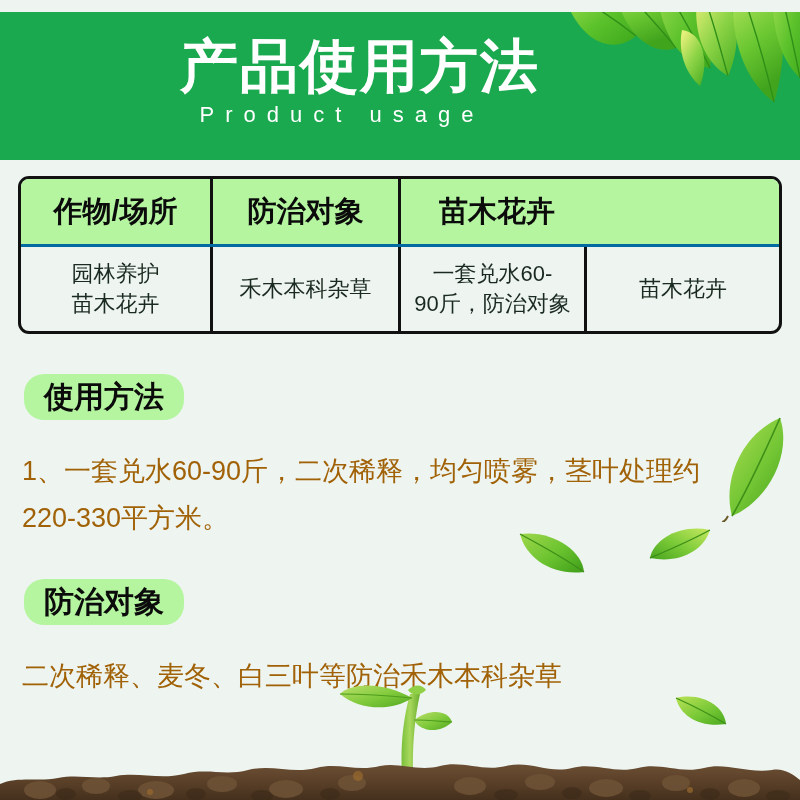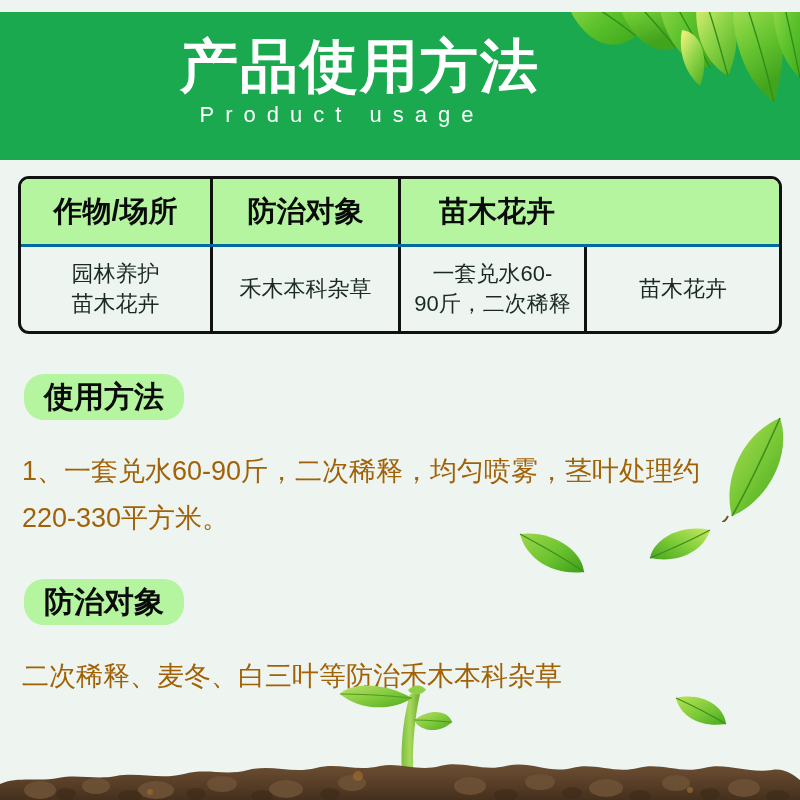--- a/index.html
+++ b/index.html
@@ -211,21 +211,21 @@
   <div class="spec-row head">
     <div class="spec-cell col-0">作物/场所</div>
     <div class="spec-cell col-1">防治对象</div>
     <div class="spec-cell col-3">苗木花卉</div>
   </div>
   <div class="spec-row body">
     <div class="spec-cell col-0 cell-lines">园林养护
 苗木花卉</div>
     <div class="spec-cell col-1 cell-lines">禾木本科杂草</div>
     <div class="spec-cell col-2 cell-lines">一套兑水60-
-90斤，二次稀释</div>
+90斤，防治对象</div>
     <div class="spec-cell col-3 cell-lines">苗木花卉</div>
   </div>
 </div>
 
 <div class="badge" id="badge-usage">使用方法</div>
 <div class="para" id="para-usage">1、一套兑水60-90斤，二次稀释，均匀喷雾，茎叶处理约220-330平方米。</div>
 
 <div class="badge" id="badge-target">防治对象</div>
 <div class="para" id="para-target">二次稀释、麦冬、白三叶等防治禾木本科杂草</div>
 

